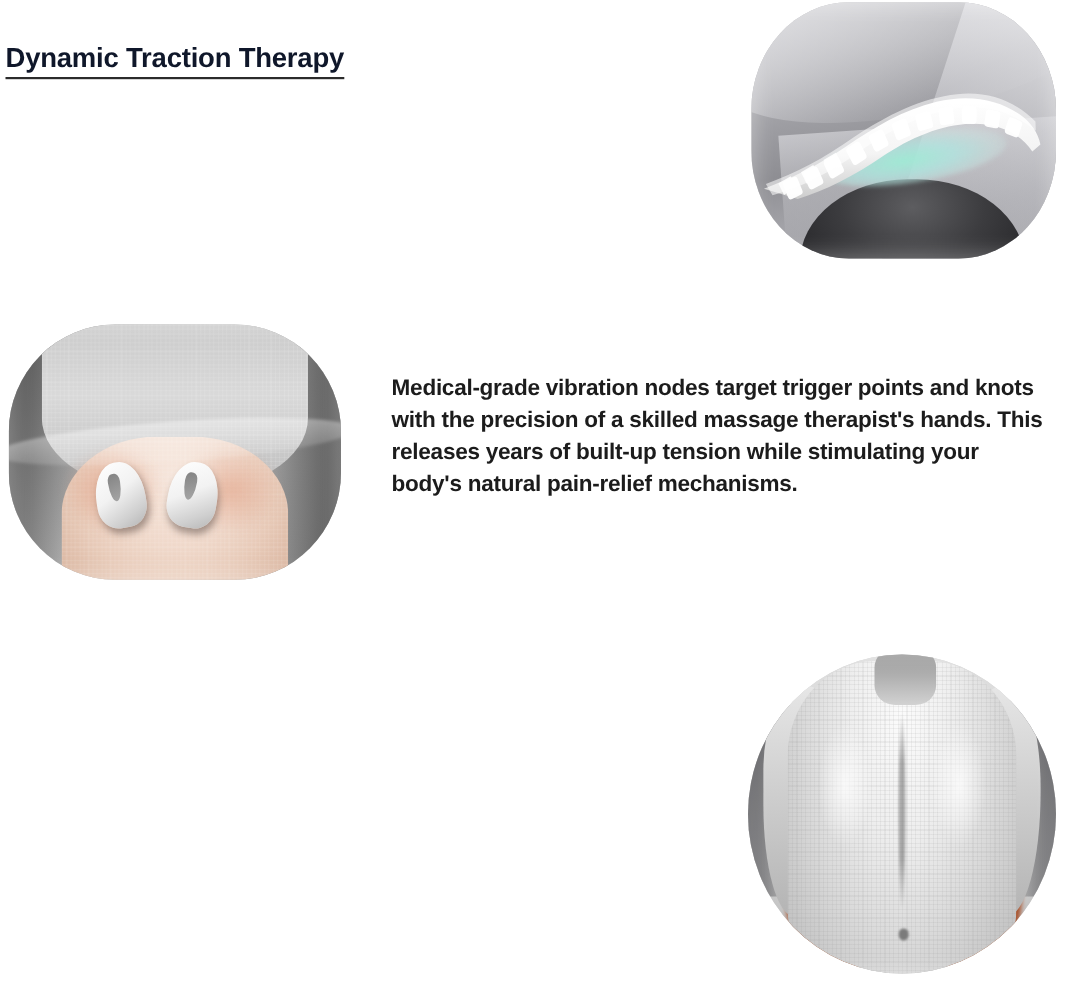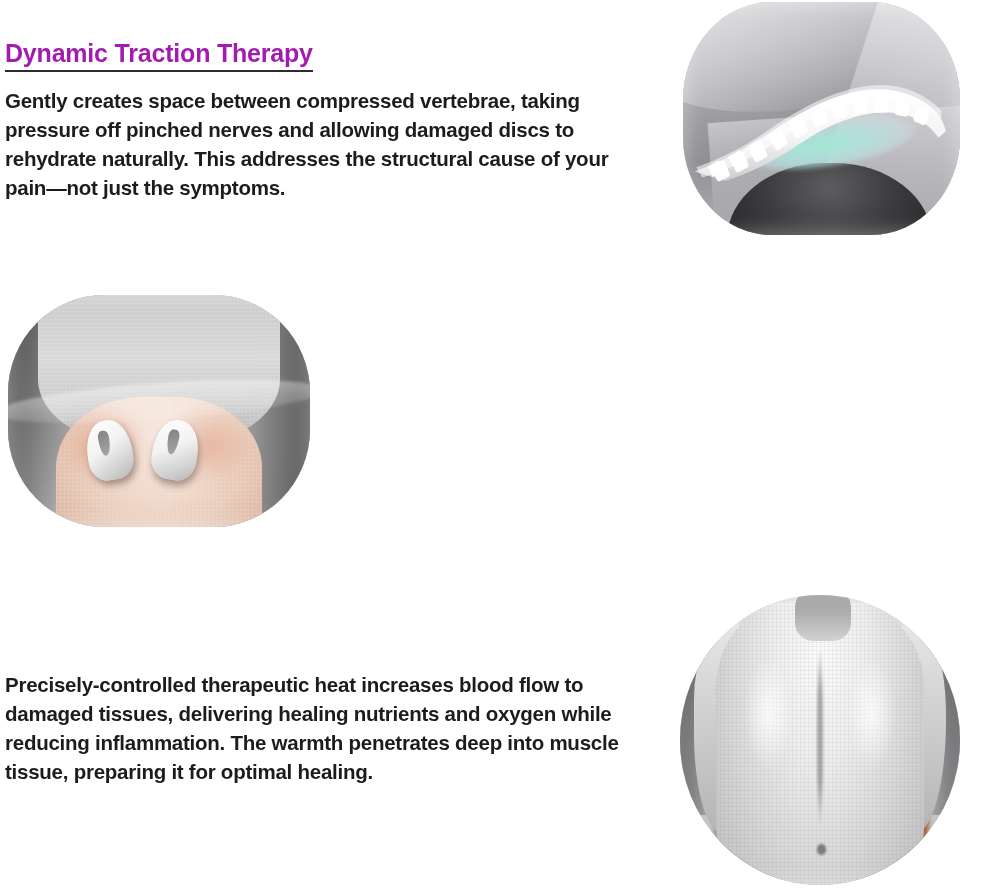--- a/index.html
+++ b/index.html
@@ -25,21 +25,21 @@
   }
 
   
   .text-block {
     position: absolute;
   }
   .section-heading {
     font-size: 25px;
     font-weight: 700;
     letter-spacing: -0.2px;
-    color: #a21caf;
+    color: #0f172a;
     margin: 0 0 14px 0;
     display: inline-block;
     border-bottom: 2.5px solid #2b2b2b;
     padding-bottom: 2px;
     line-height: 1.1;
     white-space: nowrap;
   }
   .section-body {
     font-size: 20.5px;
     font-weight: 700;
@@ -259,21 +259,20 @@
     pointer-events: none;
   }
 </style>
 </head>
 <body>
 
 <div class="page">
 
   <div class="text-block" id="block-traction">
     <h2 class="section-heading">Dynamic Traction Therapy</h2>
-    <p class="section-body">Gently creates space between compressed vertebrae, taking pressure off pinched nerves and allowing damaged discs to rehydrate naturally. This addresses the structural cause of your pain—not just the symptoms.</p>
   </div>
 
   <div class="img-card squircle" id="img-traction">
     <div class="img-inner">
       <div class="bg"></div>
       <div class="sheet-a"></div>
       <div class="sheet-b"></div>
       <div class="sheet-c"></div>
       <div class="cushion"></div>
       <div class="glow"></div>
@@ -324,24 +323,24 @@
       <div class="warm-l"></div>
       <div class="warm-r"></div>
       <div class="band"></div>
       <div class="node node-l"></div>
       <div class="node node-r"></div>
       <div class="vignette"></div>
     </div>
   </div>
 
   <div class="text-block" id="block-massage">
+    <p class="section-body">Medical-grade vibration nodes target trigger points and knots with the precision of a skilled massage therapist's hands. This releases years of built-up tension while stimulating your body's natural pain-relief mechanisms.</p>
   </div>
 
   <div class="text-block" id="block-thermal">
-    <p class="section-body">Precisely-controlled therapeutic heat increases blood flow to damaged tissues, delivering healing nutrients and oxygen while reducing inflammation. The warmth penetrates deep into muscle tissue, preparing it for optimal healing.</p>
   </div>
 
   <div class="img-card circle" id="img-thermal">
     <div class="img-inner">
       <div class="bg"></div>
       <div class="dark-l"></div>
       <div class="dark-r"></div>
       <div class="heat-l"></div>
       <div class="heat-r"></div>
       <div class="shoulder-l"></div>

